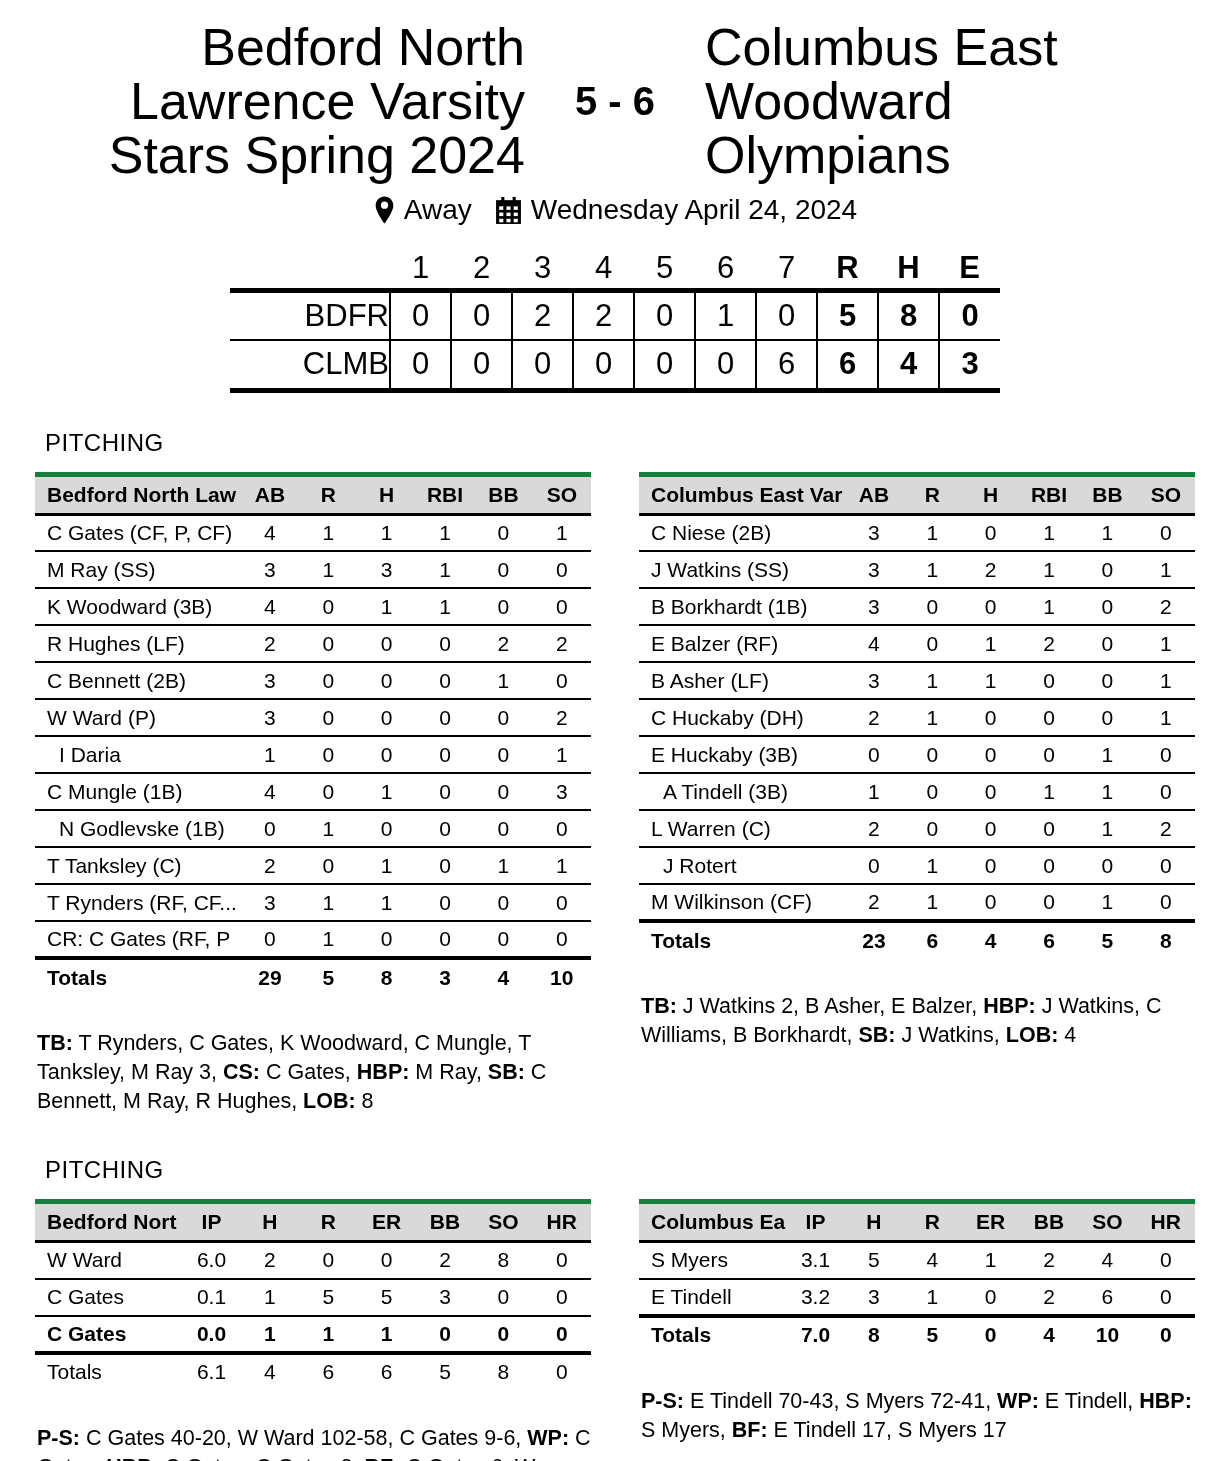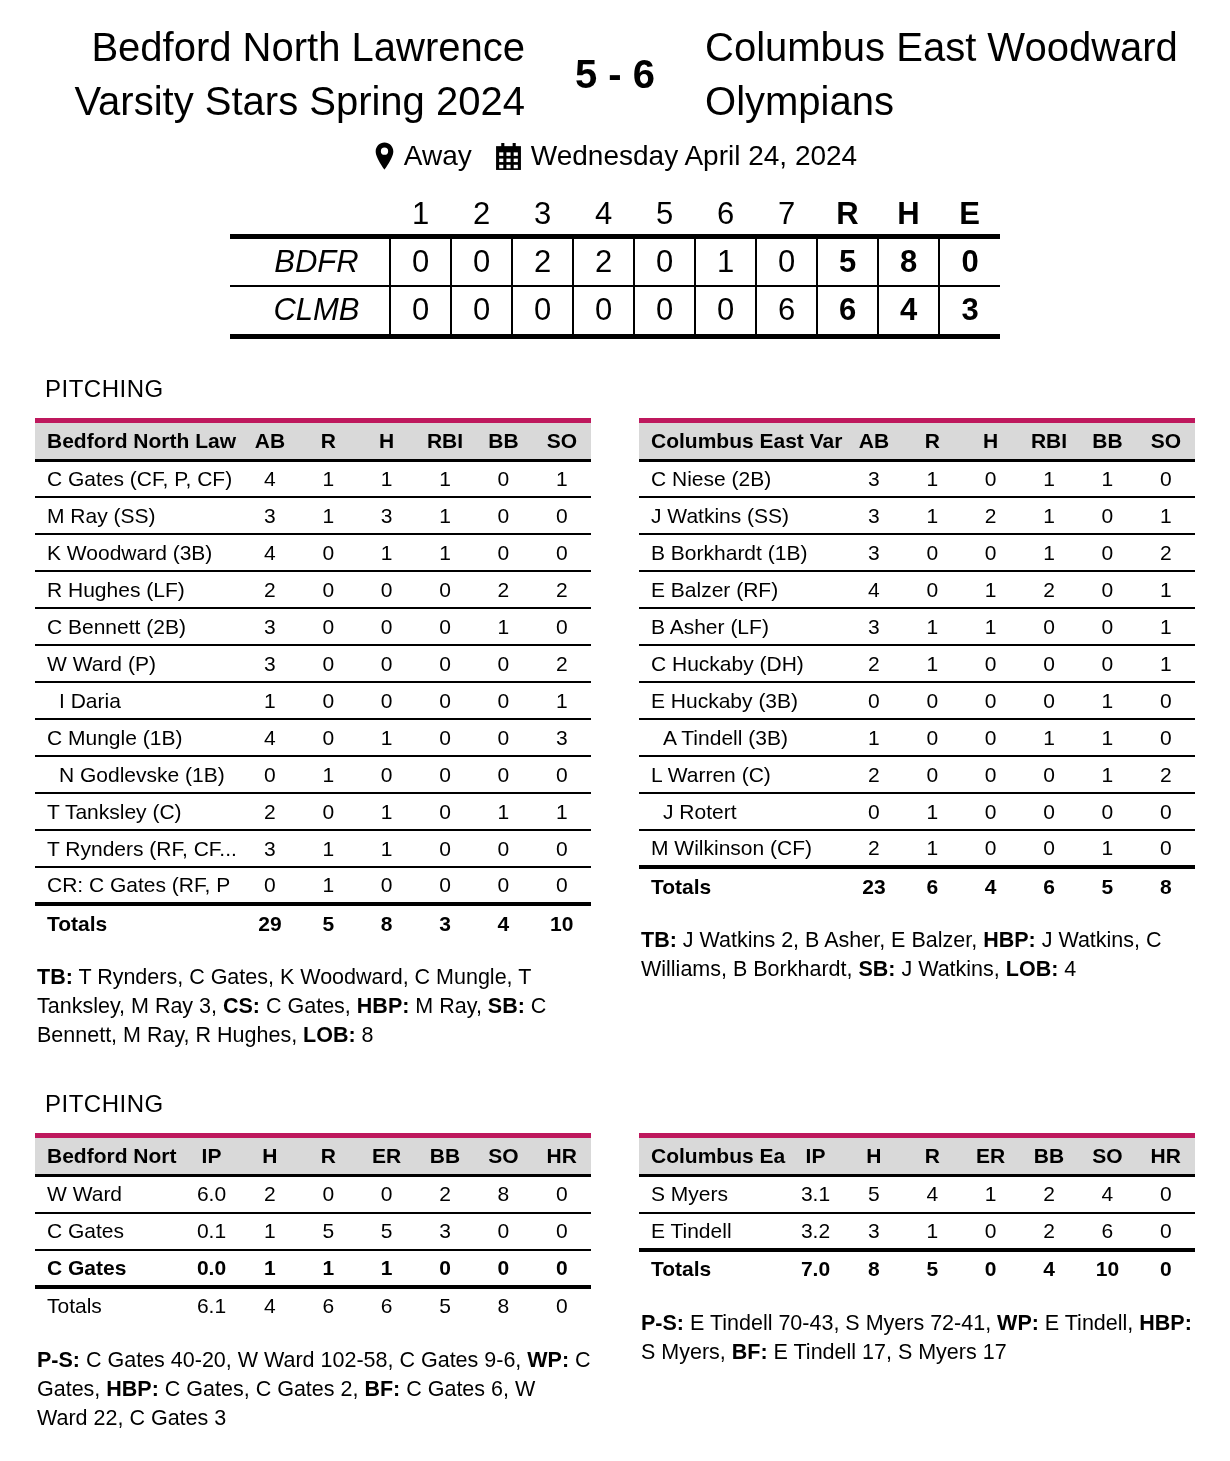--- a/index.html
+++ b/index.html
@@ -16,21 +16,21 @@
 
   
   .score-header {
     display: grid;
     grid-template-columns: 1fr auto 1fr;
     column-gap: 46px;
     align-items: center;
     padding: 4px 12px 0 12px;
   }
   .team-name {
-    font-size: 40px;
+    font-size: 52px;
     line-height: 54px;
     font-weight: 400;
   }
   .team-name.home { text-align: right; }
   .team-name.away { text-align: left; }
   .game-score {
     font-size: 40px;
     font-weight: 700;
     white-space: nowrap;
     padding: 0 4px;
@@ -59,21 +59,21 @@
   table.linescore thead th {
     font-weight: 400;
     height: 42px;
     border-bottom: 5px solid #000;
   }
   table.linescore thead th.bold { font-weight: 700; }
   table.linescore thead th.team { border-bottom: 5px solid #000; }
   table.linescore tbody td { height: 50px; border-bottom: 2px solid #000; }
   table.linescore tbody tr:last-child td { border-bottom: 5px solid #000; }
   table.linescore td.team, table.linescore th.team {
-    width: 160px; text-align: center; padding-left: 14px; font-style: italic;
+    width: 160px; text-align: right; padding-left: 14px;
   }
   table.linescore td.num { width: 61px; }
   table.linescore tbody td + td { border-left: 2px solid #000; }
   table.linescore tbody td.bold { font-weight: 700; }
 
   
   .section-title {
     font-size: 24px;
     font-weight: 400;
     margin: 36px 0 15px 10px;
@@ -84,21 +84,21 @@
     display: grid;
     grid-template-columns: 1fr 1fr;
     column-gap: 48px;
     align-items: start;
   }
 
   
   table.stat-table {
     width: 100%;
     border-collapse: collapse;
-    border-top: 5px solid #be185d;
+    border-top: 5px solid #15803d;
     table-layout: fixed;
   }
   table.stat-table col.name-col { width: 37%; }
   table.stat-table.pitching col.name-col { width: 26.5%; }
   table.stat-table th, table.stat-table td {
     font-size: 21px;
     text-align: center;
     padding: 0 2px;
     height: 37px;
   }
@@ -118,21 +118,21 @@
   table.stat-table tbody td { border-bottom: 2px solid #000; }
   table.stat-table tbody tr.totals td {
     border-top: 4px solid #000;
     border-bottom: none;
   }
   table.stat-table tbody tr:last-child td { border-bottom: none; }
   table.stat-table tbody tr.bold td { font-weight: 700; }
 
   
   .notes {
-    margin-top: 22px;
+    margin-top: 34px;
     font-size: 21.5px;
     line-height: 29px;
     padding-left: 2px;
   }
   .notes b { font-weight: 700; }
 </style>
 </head>
 <body>
 
 <div class="page">

